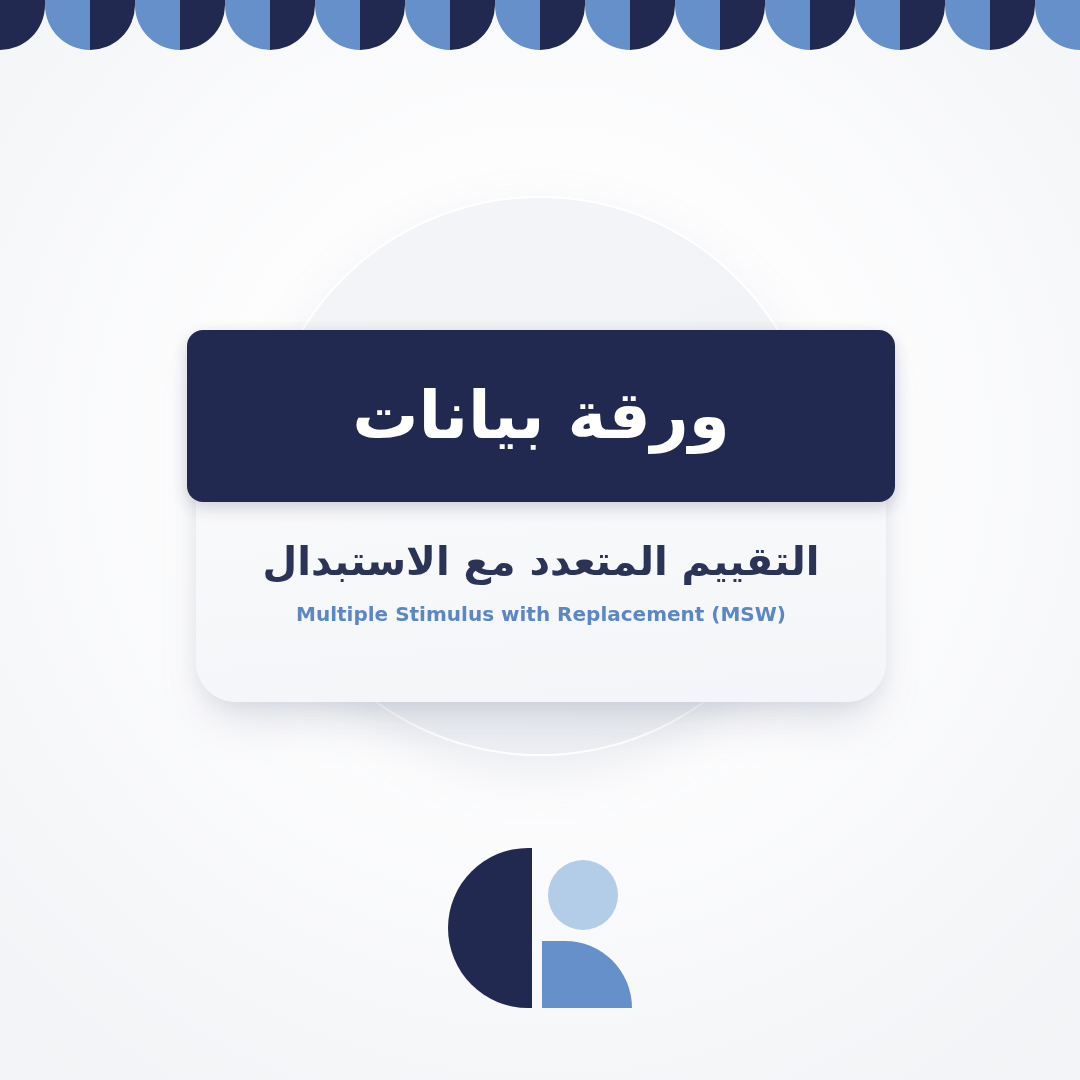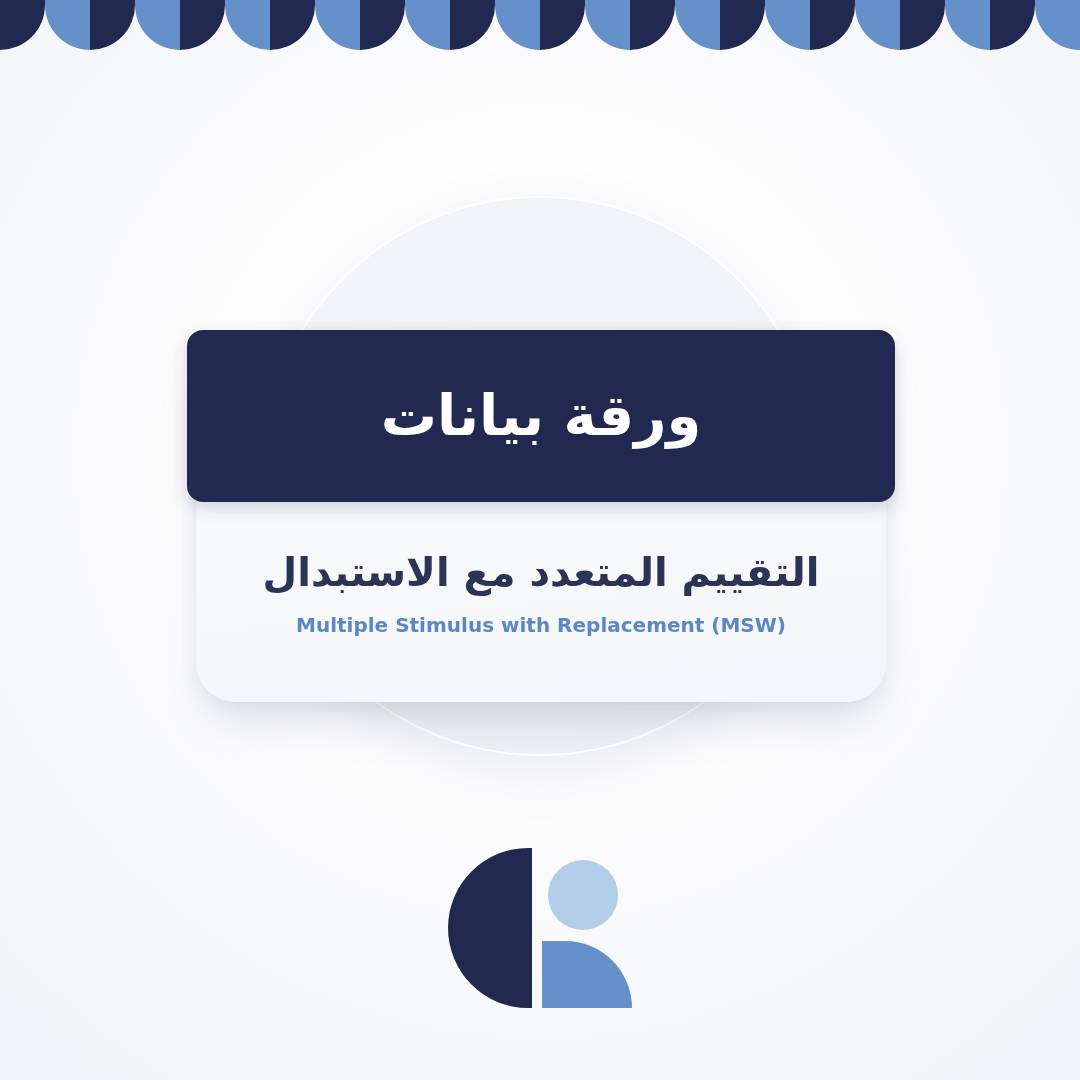--- a/index.html
+++ b/index.html
@@ -92,34 +92,34 @@
     background: #222950;
     border-radius: 16px;
     display: flex;
     align-items: center;
     justify-content: center;
     box-shadow: 0 6px 16px rgba(34,41,80,0.18);
   }
 
   #card-header-title {
     color: #ffffff;
-    font-size: 56px;
+    font-size: 66px;
     font-weight: bold;
     letter-spacing: 0.5px;
     direction: rtl;
     line-height: 1.1;
     text-align: center;
     white-space: nowrap;
   }
 
   
   #card-body {
     position: absolute;
     left: 0;
-    top: 183px;
+    top: 172px;
     width: 690px;
     height: 200px;
     padding: 34px 36px 0 36px;
     display: flex;
     flex-direction: column;
     align-items: center;
     gap: 16px;
   }
 
   #card-title-ar {

